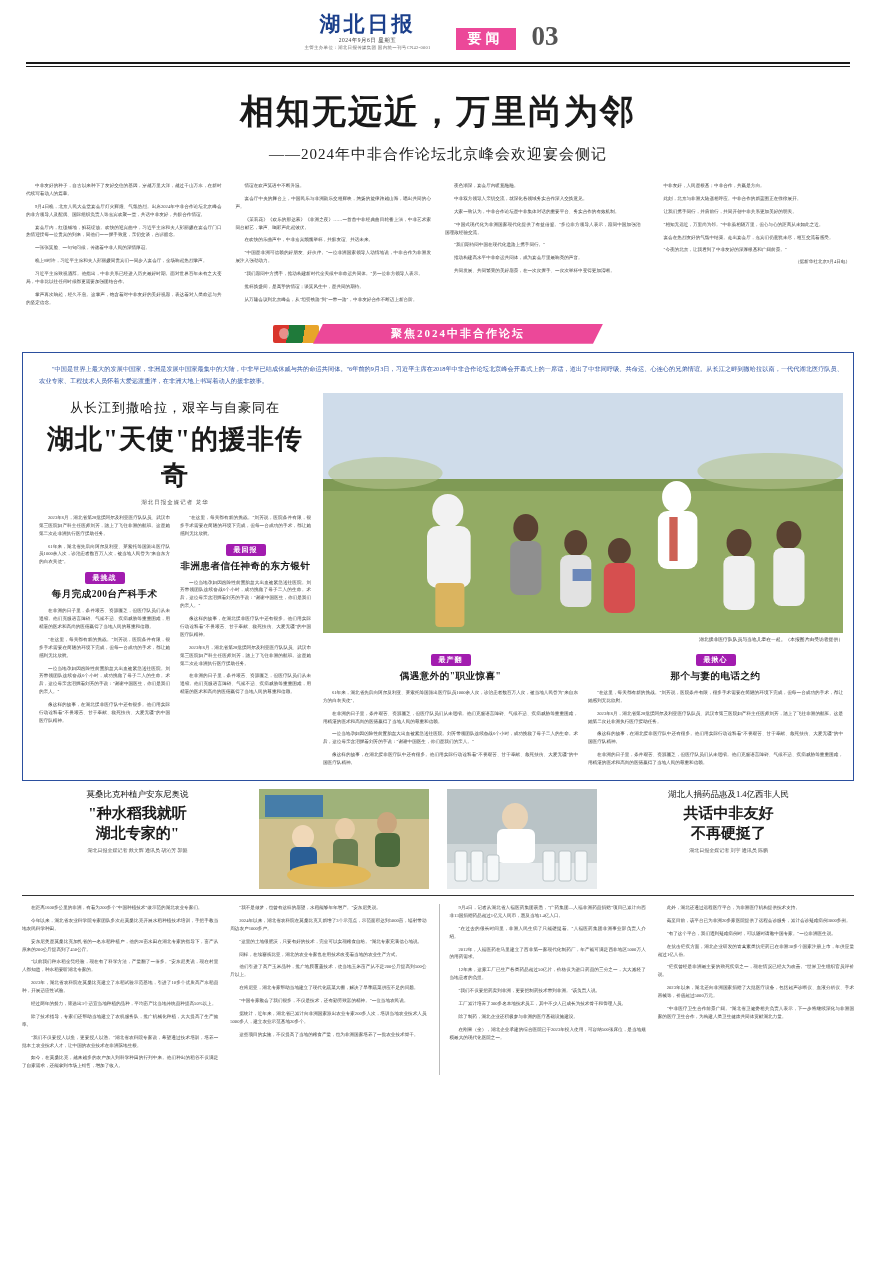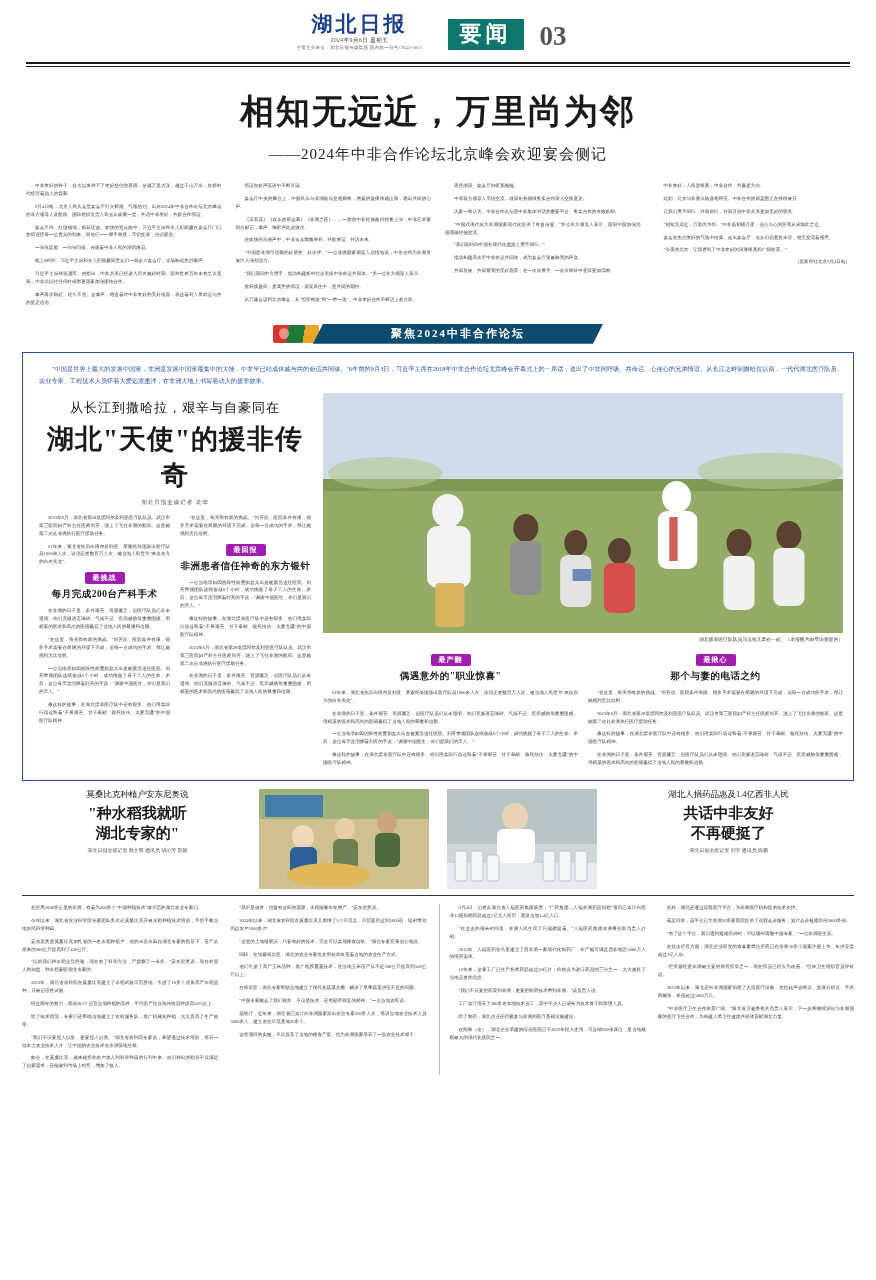--- a/index.html
+++ b/index.html
@@ -24,21 +24,21 @@
     font-family:"Liberation Serif",serif;
     font-size:21px;font-weight:bold;letter-spacing:3px;color:#1b3f8b;
   }
   .mh-logo .meta{
     font-size:5.5px;color:#444;letter-spacing:.5px;margin-top:3px;
   }
   .mh-logo .meta2{
     font-size:4.5px;color:#666;letter-spacing:.3px;margin-top:2px;
   }
   .mh-section{
-    background:#0f766e;color:#fff;font-size:22px;font-weight:bold;
+    background:#ec4899;color:#fff;font-size:14px;font-weight:bold;
     letter-spacing:4px;padding:3px 12px 4px 12px;line-height:1.1;margin-left:15px;
   }
   .mh-num{
     font-size:27px;font-weight:bold;color:#555;line-height:1;
     margin-left:6px;font-family:Liberation Serif, serif;
   }
   .rule-thick{border-top:2px solid #1a1a1a;margin:6px 26px 0 26px;}
   .rule-thin{border-top:1px solid #1a1a1a;margin:2px 26px 0 26px;}
 
   
@@ -73,21 +73,21 @@
   .banner .flagbox{
     width:46px;height:18px;border-radius:2px;
     background:linear-gradient(100deg,#d9352c 0 33%,#1f7a3a 33% 66%,#e8a52a 66% 100%);
     flex:0 0 auto;position:relative;overflow:hidden;
   }
   .banner .flagbox:after{
     content:"";position:absolute;left:6px;top:3px;width:10px;height:11px;
     background:#fff;opacity:.45;border-radius:50%;
   }
   .banner .ribbon{
-    flex:1;height:20px;background:#0c4a6e;color:#fff;
+    flex:1;height:20px;background:#ec4899;color:#fff;
     display:flex;align-items:center;justify-content:center;
     font-size:11px;font-weight:bold;letter-spacing:2px;
     clip-path:polygon(10px 0,100% 0,calc(100% - 10px) 100%,0 100%);
     margin-left:-6px;
   }
 
   
   .feature{
     margin:8px 22px 0 22px;border:1px solid #2b4f9e;padding:10px 10px 8px 16px;
     box-sizing:border-box;

